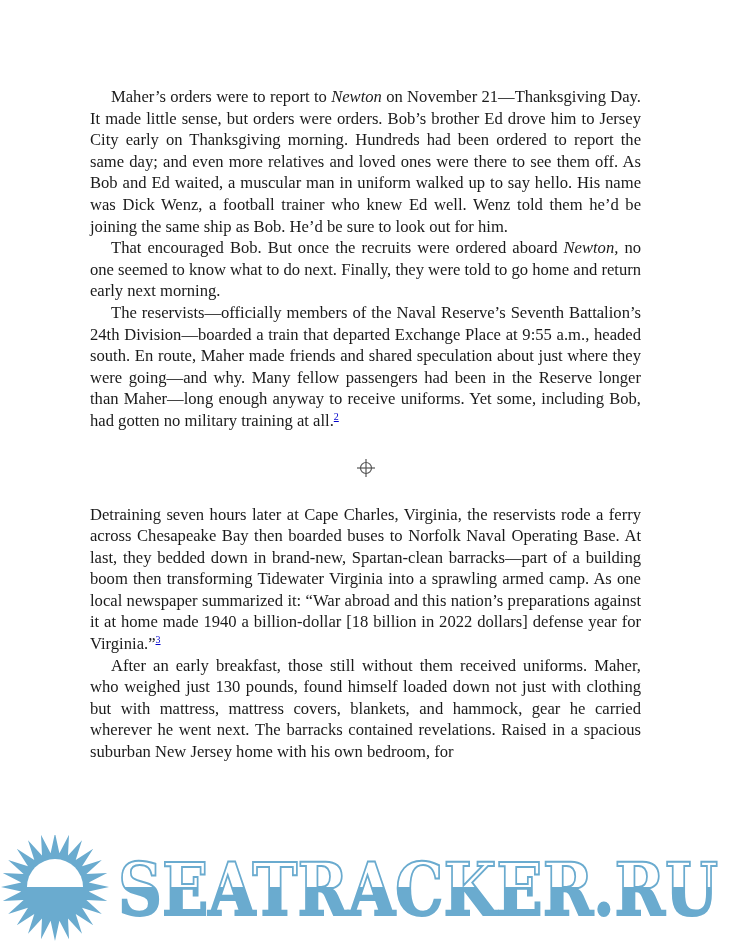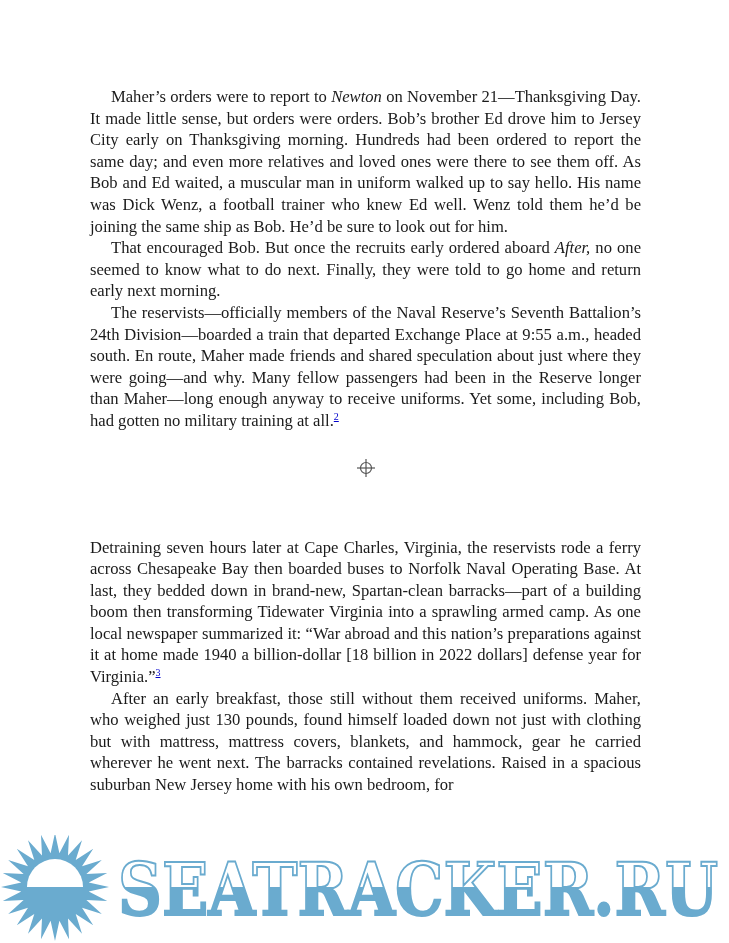--- a/index.html
+++ b/index.html
@@ -8,42 +8,42 @@
       font-family: "Liberation Serif", "DejaVu Serif", serif;
       color: #1a1a1a;
     }
     .page {
       position: absolute; left: 90px; top: 86px; width: 551px;
     }
     .para {
       margin: 0; font-size: 16.6px; line-height: 21.6px; text-align: justify;
       text-indent: 21px; hyphens: none;
     }
-    .para.no-indent { text-indent: 0; margin-top: 33px; }
+    .para.no-indent { text-indent: 0; }
     .para i { }
     sup.fn {
       font-size: 10px; line-height: 0; vertical-align: 6px; color: #0000cc;
       text-decoration: underline; cursor: pointer;
     }
     .break {
       height: 72px; display: flex; align-items: center; justify-content: center;
     }
     .break svg { display: block; }
     .watermark {
       position: absolute; left: 0; top: 835px; width: 583px; height: 108px;
     }
     .watermark svg { display: block; }
   </style>
 </head>
 <body>
 
 <div class="page">
   <div id="before-break">
       <p class="para"><span>Maher’s orders were to report to </span><i>Newton</i><span> on November 21—Thanksgiving Day. It made little sense, but orders were orders. Bob’s brother Ed drove him to Jersey City early on Thanksgiving morning. Hundreds had been ordered to report the same day; and even more relatives and loved ones were there to see them off. As Bob and Ed waited, a muscular man in uniform walked up to say hello. His name was Dick Wenz, a football trainer who knew Ed well. Wenz told them he’d be joining the same ship as Bob. He’d be sure to look out for him.</span></p>
-      <p class="para"><span>That encouraged Bob. But once the recruits early ordered aboard </span><i>After,</i><span> no one seemed to know what to do next. Finally, they were told to go home and return early next morning.</span></p>
+      <p class="para"><span>That encouraged Bob. But once the recruits were ordered aboard </span><i>Newton,</i><span> no one seemed to know what to do next. Finally, they were told to go home and return early next morning.</span></p>
       <p class="para"><span>The reservists—officially members of the Naval Reserve’s Seventh Battalion’s 24th Division—boarded a train that departed Exchange Place at 9:55 a.m., headed south. En route, Maher made friends and shared speculation about just where they were going—and why. Many fellow passengers had been in the Reserve longer than Maher—long enough anyway to receive uniforms. Yet some, including Bob, had gotten no military training at all.</span><sup class="fn">2</sup></p>
     </div>
   <div class="break">
     <svg width="20" height="20" viewBox="0 0 20 20">
       <circle cx="10" cy="10" r="5.5" fill="none" stroke="#555" stroke-width="1.2"></circle>
       <line x1="10" y1="1" x2="10" y2="19" stroke="#555" stroke-width="1.2"></line>
       <line x1="1" y1="10" x2="19" y2="10" stroke="#555" stroke-width="1.2"></line>
     </svg>
   </div>
   <div id="after-break">

